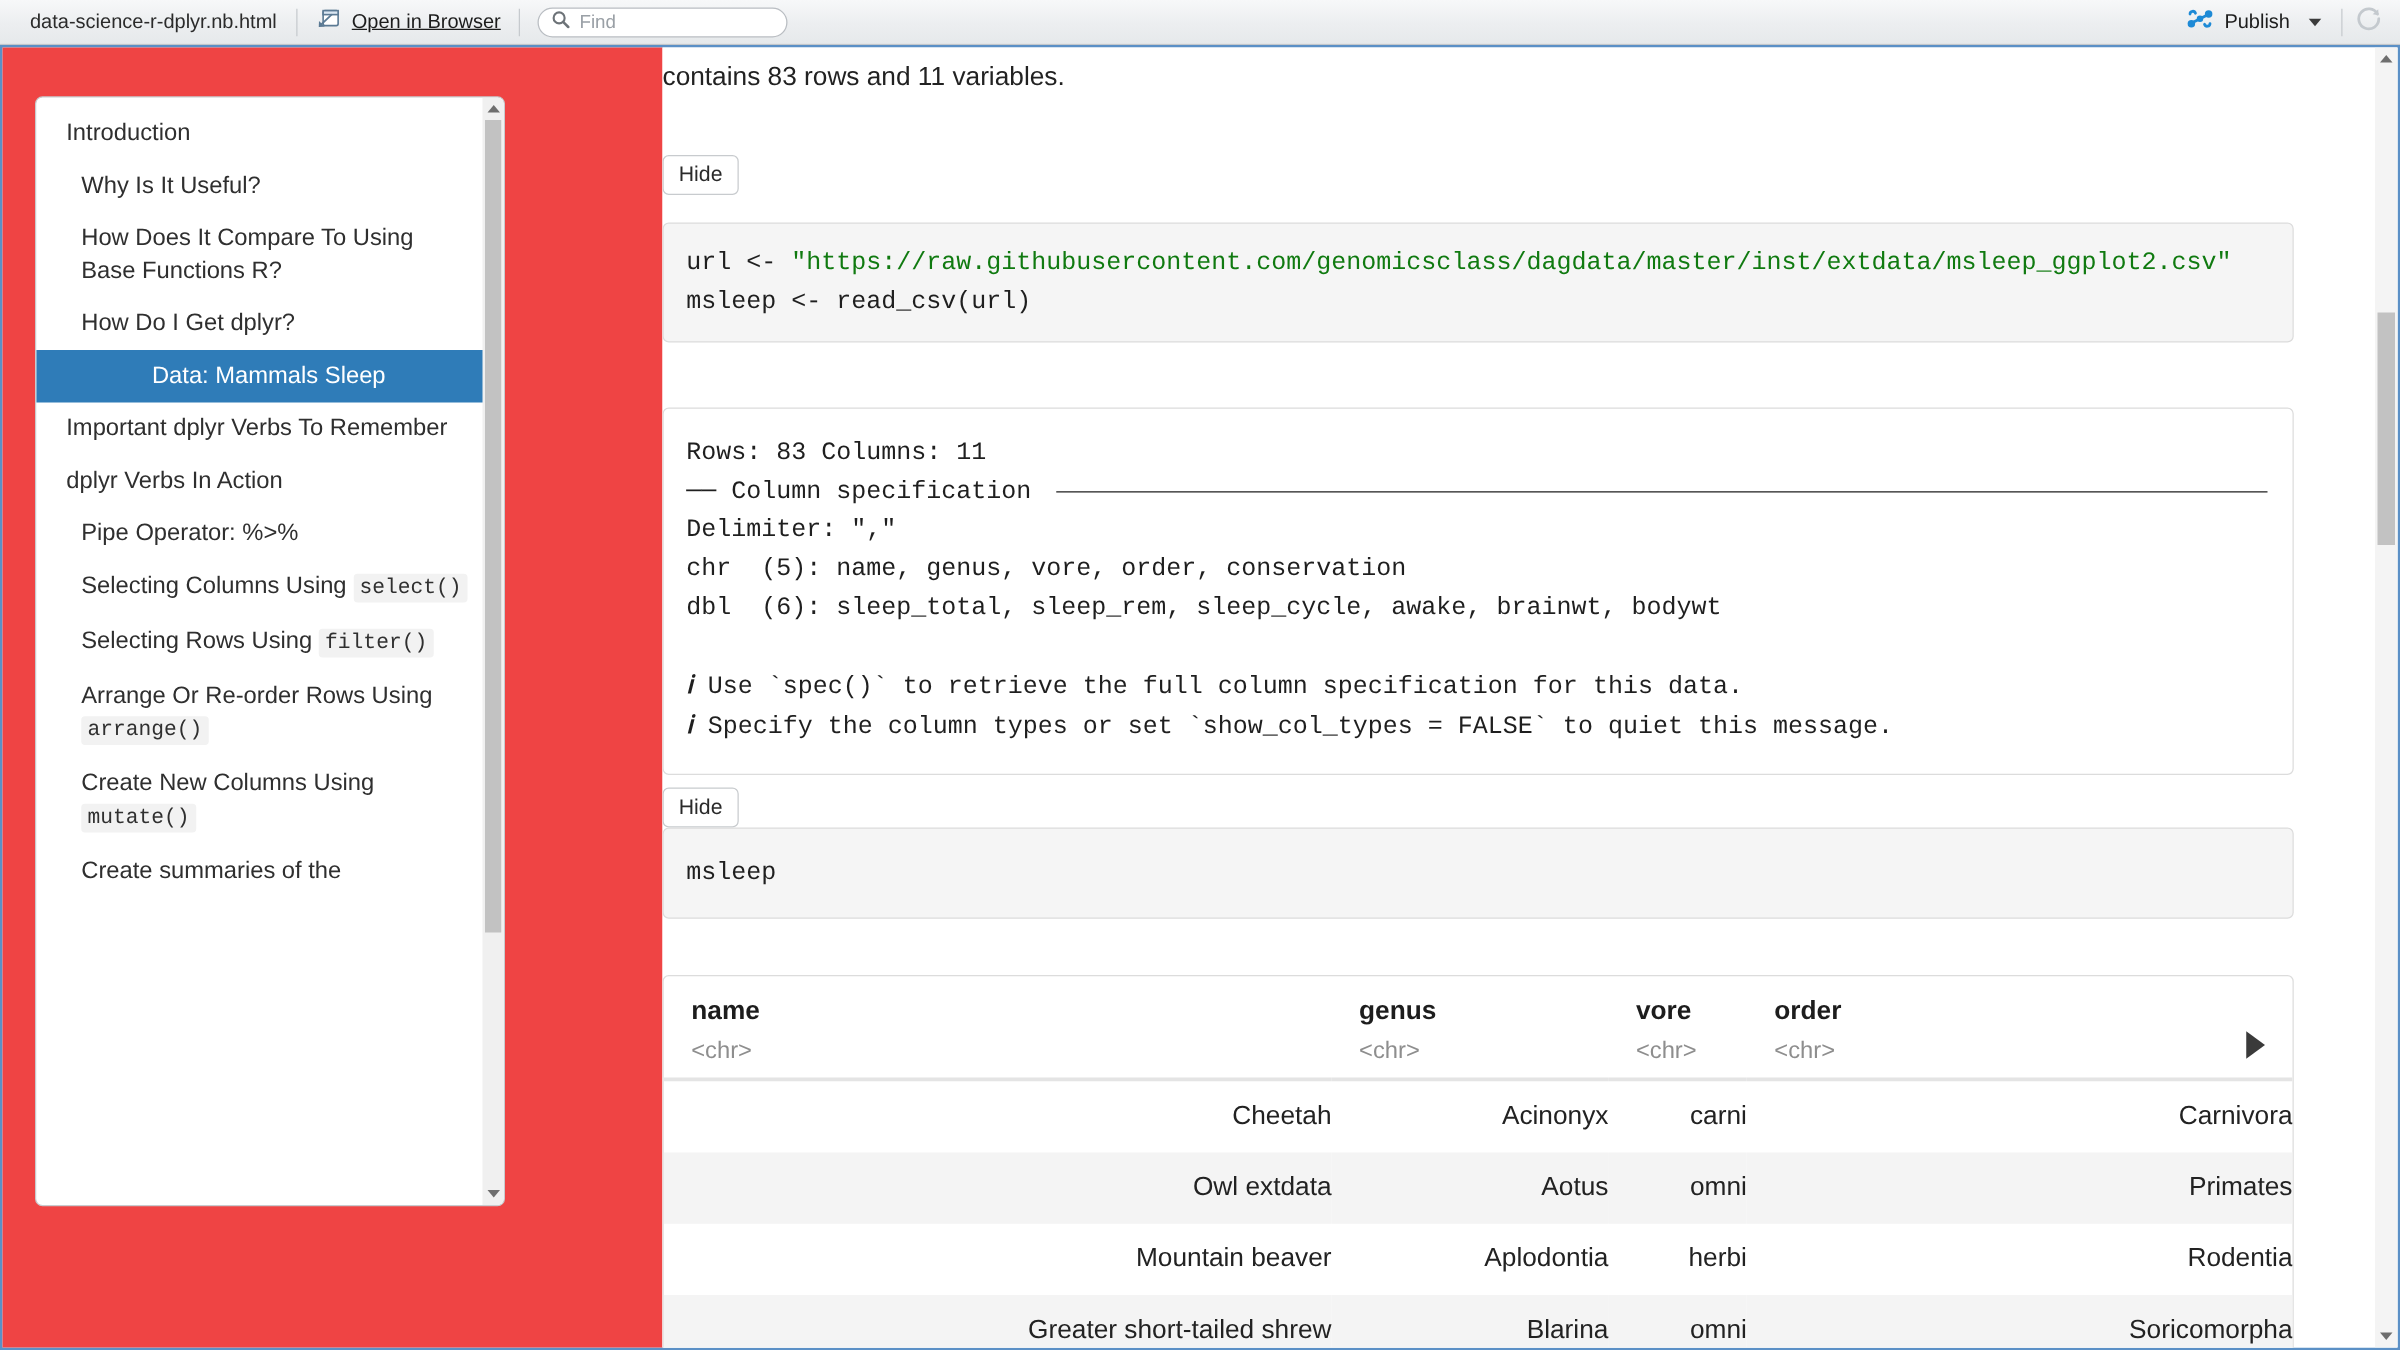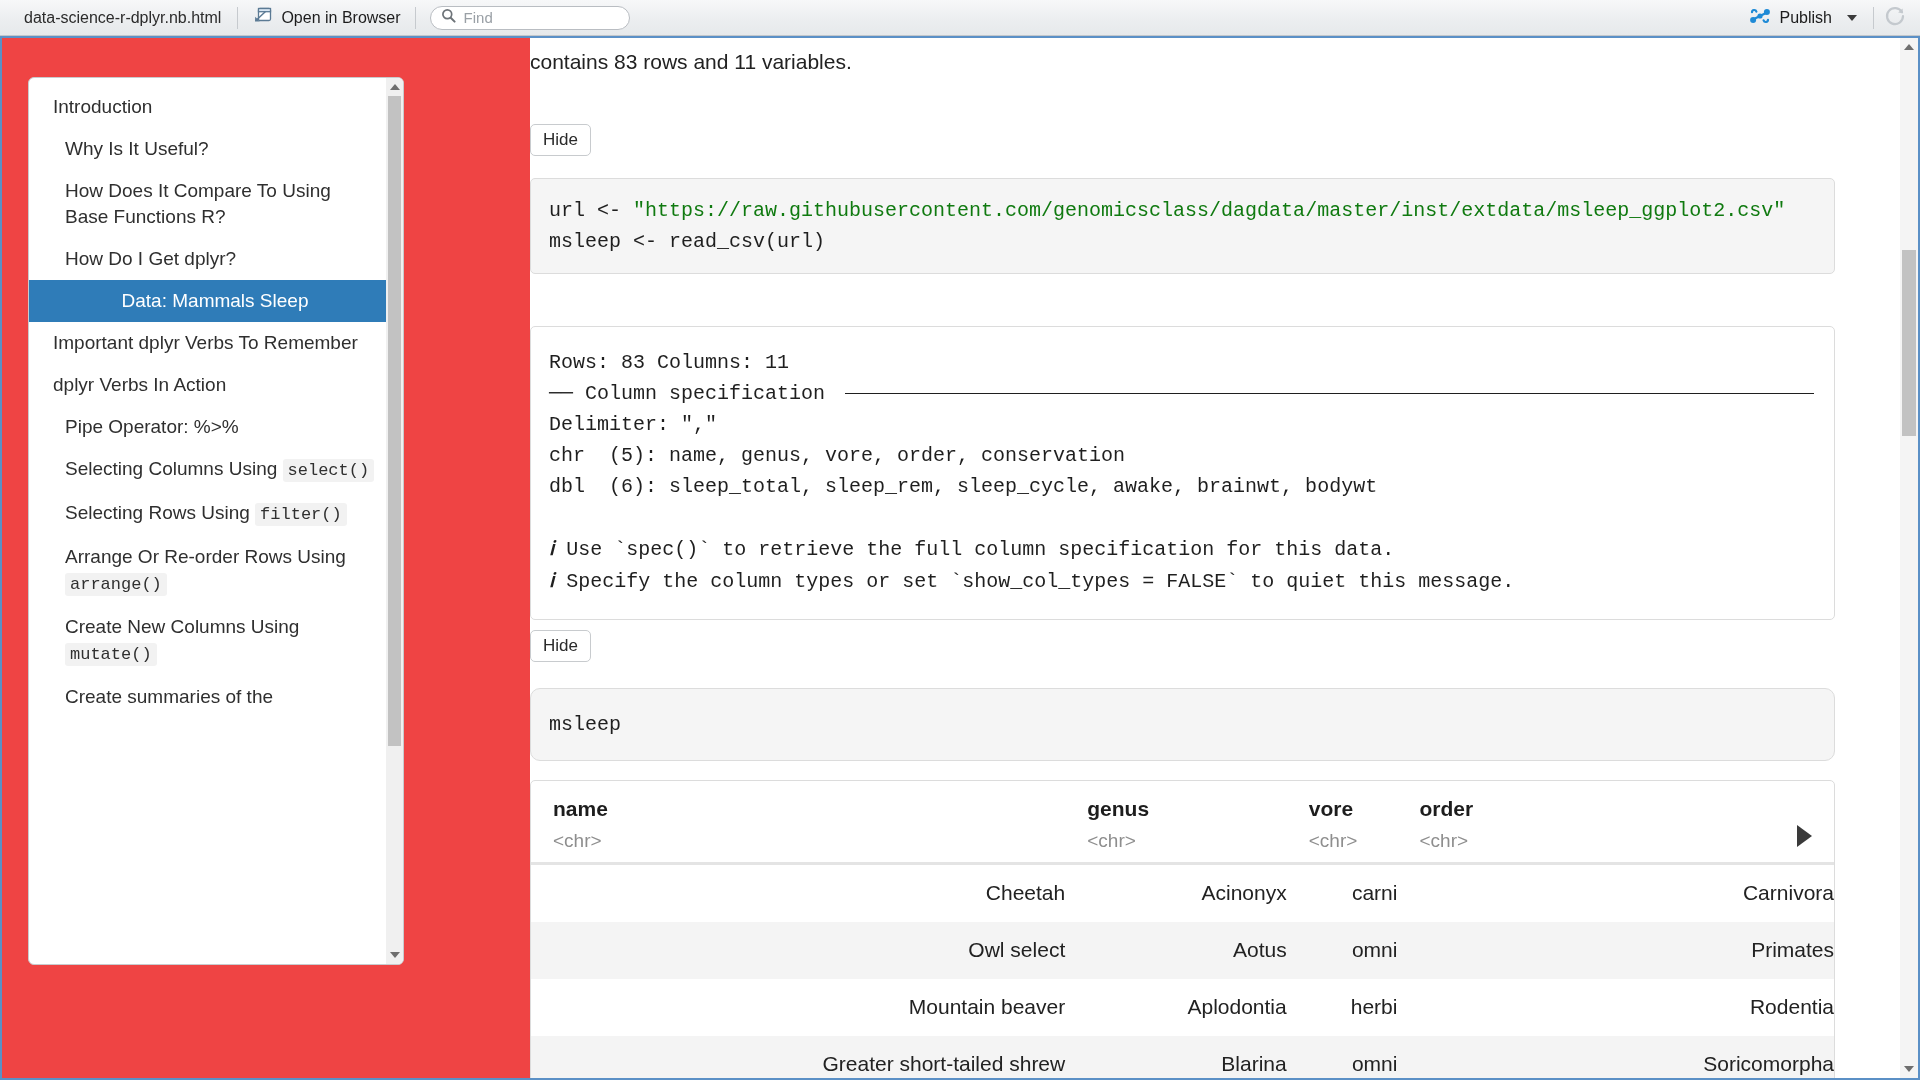--- a/index.html
+++ b/index.html
@@ -17,20 +17,21 @@
     display:flex;align-items:center;box-sizing:border-box;
   }
   .tb-filename{
     font-size:16px;color:#2b2b2b;padding:0 16px 0 24px;white-space:nowrap;
   }
   .tb-sep{width:1px;height:22px;background:#c6cace;}
   .tb-btn{
     display:flex;align-items:center;gap:9px;
     padding:0 14px;height:30px;font-size:16px;color:#1c1c1c;white-space:nowrap;
     cursor:default;
+    text-decoration:underline;
   }
   .tb-find{
     margin-left:14px;display:flex;align-items:center;gap:8px;
     width:200px;height:24px;background:#ffffff;
     border:1px solid #b9bdc2;border-radius:13px;padding:0 10px;box-sizing:border-box;
   }
   .tb-find .ph{font-size:15px;color:#9aa0a6;}
   .tb-right{margin-left:auto;display:flex;align-items:center;padding-right:14px;gap:6px;}
   .publish-btn{display:flex;align-items:center;gap:9px;padding:0 6px;height:28px;font-size:16px;color:#1c1c1c;}
   .caret{width:0;height:0;border-left:5px solid transparent;border-right:5px solid transparent;border-top:6px solid #3b3b3b;margin-left:6px;}
@@ -222,21 +223,21 @@
 
     <div class="codebox" style="position:absolute;left:0;top:140px;"><span>url &lt;- </span><span class="str">"https://raw.githubusercontent.com/genomicsclass/dagdata/master/inst/extdata/msleep_ggplot2.csv"</span>
 <span>msleep &lt;- read_csv(url)</span></div>
 
     <div class="codebox out" style="position:absolute;left:0;top:288px;padding:20px 18px 22px 18px;"><div><span>Rows: 83 Columns: 11</span></div><div class="specline"><span>── Column specification </span><span class="specrule"></span></div><div>Delimiter: ","</div><div>chr  (5): name, genus, vore, order, conservation</div><div>dbl  (6): sleep_total, sleep_rem, sleep_cycle, awake, brainwt, bodywt</div><div>&nbsp;</div><div><span class="infoi">ℹ</span> <span>Use `spec()` to retrieve the full column specification for this data.</span></div><div><span class="infoi">ℹ</span> <span>Specify the column types or set `show_col_types = FALSE` to quiet this message.</span></div></div>
 
     <div class="hide-row" style="position:absolute;left:0;top:592px;width:1325px;">
       <button class="hide-btn">Hide</button>
     </div>
 
-    <div class="codebox" style="position:absolute;left:0;top:650px;padding:20px 18px;border-radius:10px;"><span>msleep</span></div>
+    <div class="codebox" style="position:absolute;left:0;top:624px;padding:20px 18px;"><span>msleep</span></div>
 
     <div class="dtbox" style="position:absolute;left:0;top:742px;">
       <div class="nextpage"></div>
       <table class="dt">
         <colgroup>
           <col style="width:41%">
             <col style="width:17%">
             <col style="width:8.5%">
             <col style="width:33.5%">
         </colgroup>
@@ -249,21 +250,21 @@
             </tr>
         </thead>
         <tbody id="dtBody">
             <tr>
               <td>Cheetah</td>
               <td>Acinonyx</td>
               <td>carni</td>
               <td>Carnivora</td>
             </tr>
             <tr class="alt">
-              <td>Owl select</td>
+              <td>Owl extdata</td>
               <td>Aotus</td>
               <td>omni</td>
               <td>Primates</td>
             </tr>
             <tr>
               <td>Mountain beaver</td>
               <td>Aplodontia</td>
               <td>herbi</td>
               <td>Rodentia</td>
             </tr>

